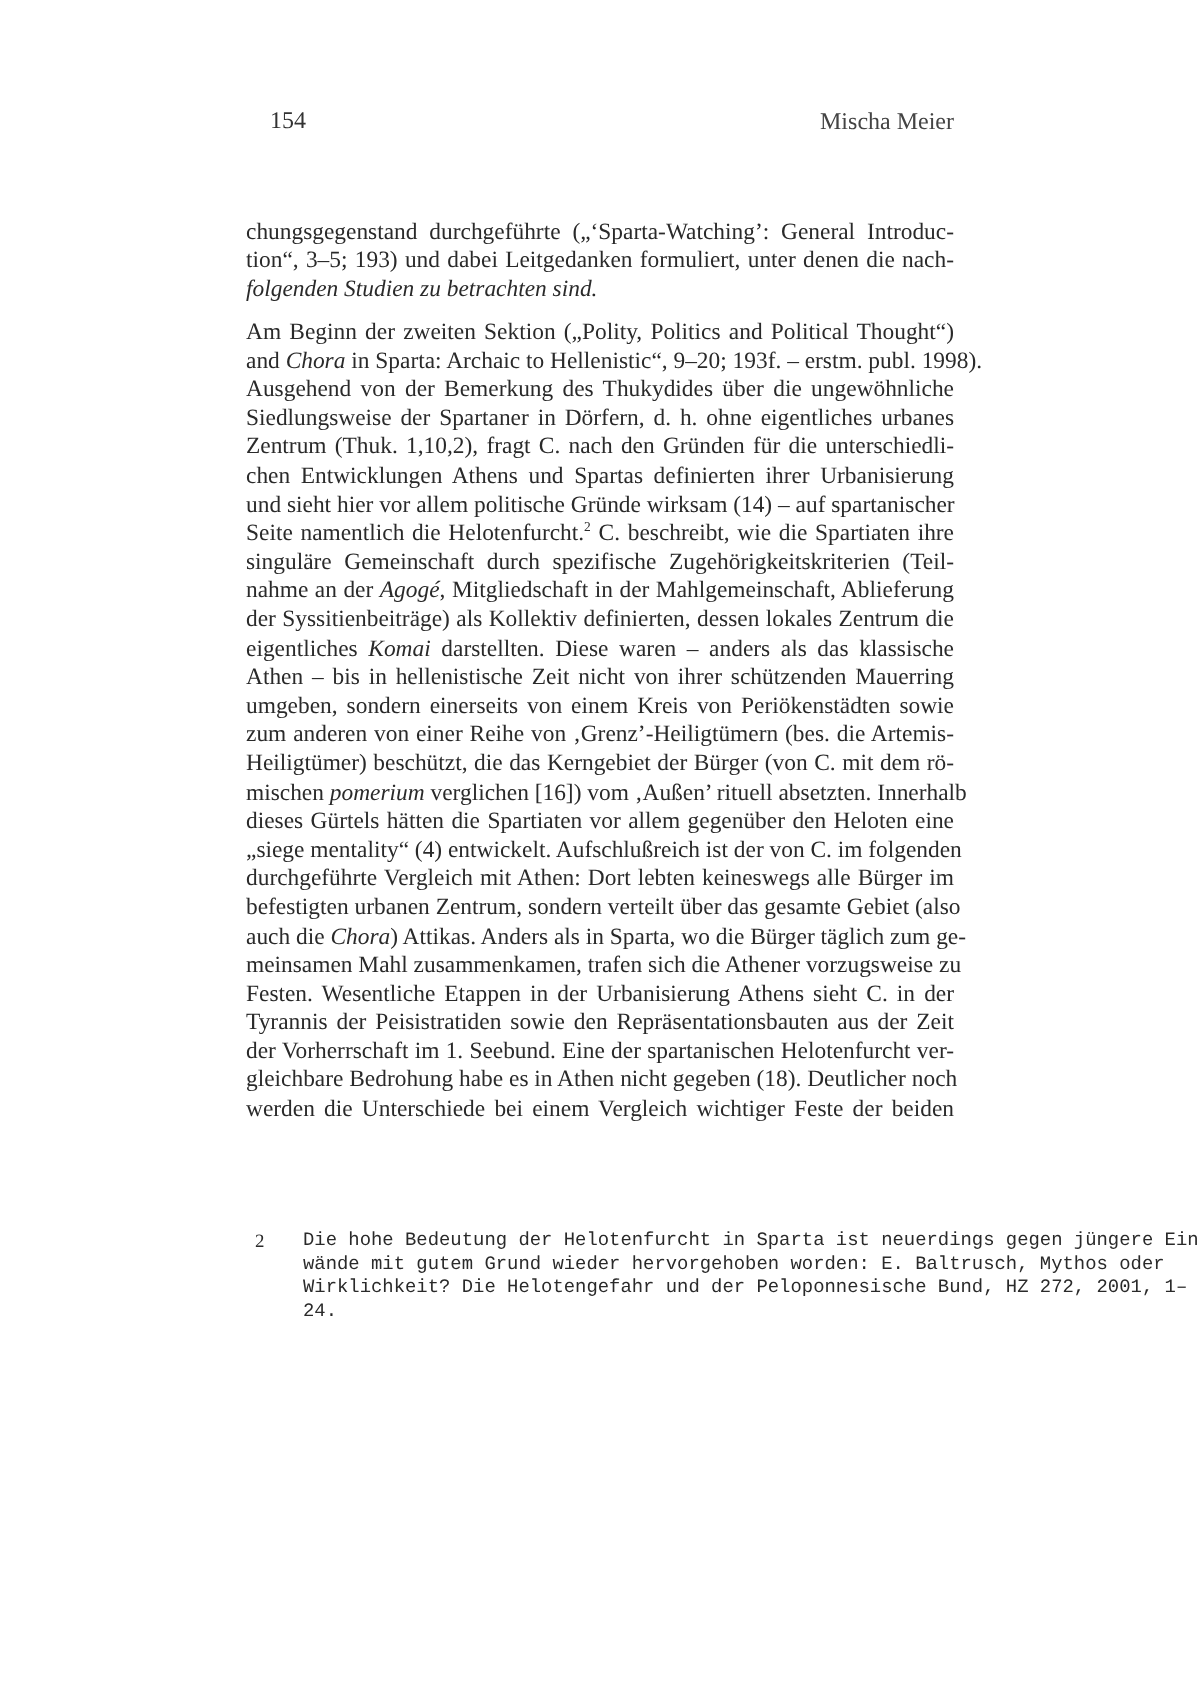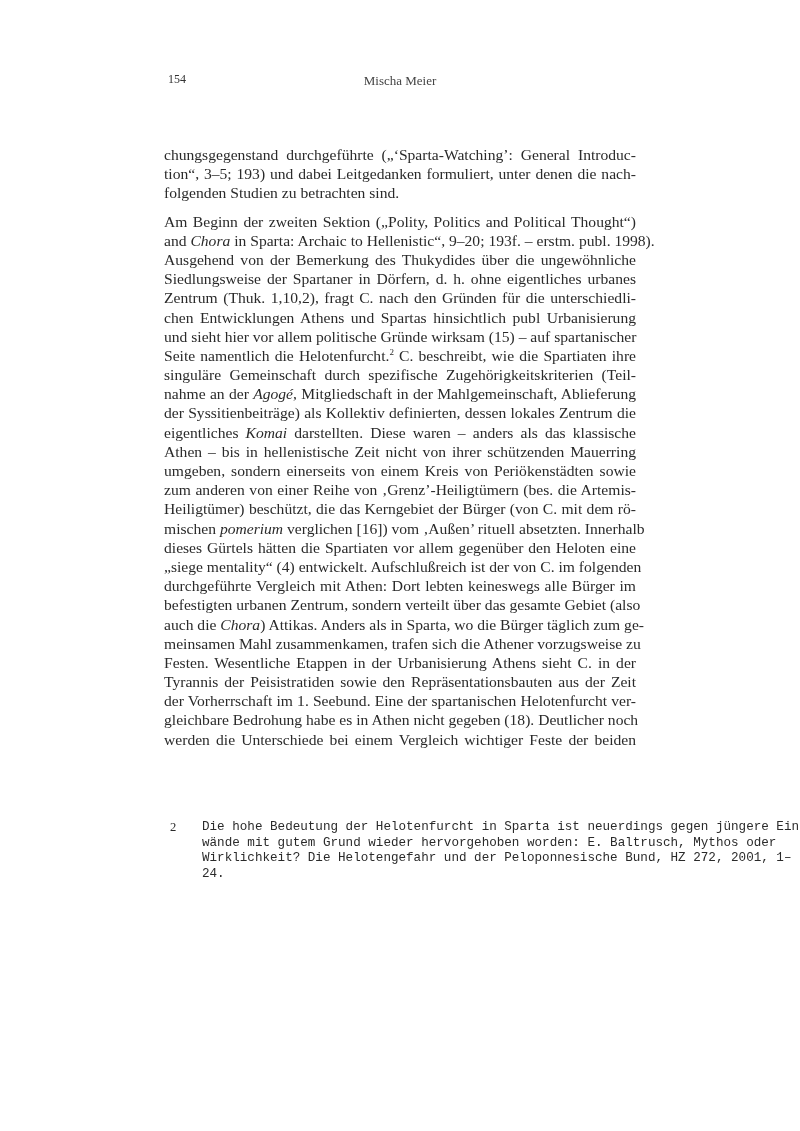--- a/index.html
+++ b/index.html
@@ -1,23 +1,23 @@
 <!DOCTYPE html>
 <html><head>
 <meta charset="utf-8">
 <style>
   html, body { margin: 0; padding: 0; background: #ffffff; }
   body { width: 800px; height: 1131px; position: relative; overflow: hidden;
          font-family: "Liberation Serif", "DejaVu Serif", serif; color: #2a2a2a; }
   .header { position: absolute; top: 72px; left: 164px; width: 472px; height: 20px; }
-  .page-num { position: absolute; left: 4px; top: 0; font-size: 12px; color: #333; }
-  .running-head { position: absolute; left: 0; width: 472px; top: 1px; text-align: center; font-size: 13px; color: #444; }
+  .page-num { position: absolute; left: 16px; top: 0; font-size: 16px; color: #333; }
+  .running-head { position: absolute; left: 0; width: 472px; top: 1px; text-align: right; font-size: 16px; color: #444; }
   .body-text { position: absolute; left: 164px; top: 145px; width: 472px; font-size: 15.6px; line-height: 19.2px; }
   .line { display: block; white-space: nowrap; text-align: justify; text-align-last: justify; height: 19.2px; overflow: visible; }
-  .line.last { text-align-last: left; }
+  .line.last { text-align-last: left; font-style: italic; }
   .para-gap { height: 9px; }
   sup { font-size: 9px; line-height: 0; vertical-align: 6px; }
   .footnote { position: absolute; left: 164px; top: 820px; width: 472px; font-size: 12.6px; line-height: 15.6px; }
   .fn-num { position: absolute; left: 6px; top: 0; }
   .fn-text { position: absolute; left: 38px; top: 0; width: 434px; }
   .fn-line { display: block; white-space: nowrap; text-align: justify; text-align-last: justify; height: 15.6px; font-family: Liberation Mono, monospace; }
   .fn-line.last { text-align-last: left; }
 </style>
 </head>
 <body>
@@ -33,22 +33,22 @@
       <span class="line"><span>tion“, 3–5; 193) und dabei Leitgedanken formuliert, unter denen die nach-</span></span>
       <span class="line last"><span>folgenden Studien zu betrachten sind.</span></span>
     </div>
     <div class="para-gap"></div>
     <div>
       <span class="line"><span>Am Beginn der zweiten Sektion („Polity, Politics and Political Thought“)</span></span>
       <span class="line"><span>and </span><i>Chora</i><span> in Sparta: Archaic to Hellenistic“, 9–20; 193f. – erstm. publ. 1998).</span></span>
       <span class="line"><span>Ausgehend von der Bemerkung des Thukydides über die ungewöhnliche</span></span>
       <span class="line"><span>Siedlungsweise der Spartaner in Dörfern, d. h. ohne eigentliches urbanes</span></span>
       <span class="line"><span>Zentrum (Thuk. 1,10,2), fragt C. nach den Gründen für die unterschiedli-</span></span>
-      <span class="line"><span>chen Entwicklungen Athens und Spartas hinsichtlich publ Urbanisierung</span></span>
-      <span class="line"><span>und sieht hier vor allem politische Gründe wirksam (15) – auf spartanischer</span></span>
+      <span class="line"><span>chen Entwicklungen Athens und Spartas definierten ihrer Urbanisierung</span></span>
+      <span class="line"><span>und sieht hier vor allem politische Gründe wirksam (14) – auf spartanischer</span></span>
       <span class="line"><span>Seite namentlich die Helotenfurcht.</span><sup>2</sup><span> C. beschreibt, wie die Spartiaten ihre</span></span>
       <span class="line"><span>singuläre Gemeinschaft durch spezifische Zugehörigkeitskriterien (Teil-</span></span>
       <span class="line"><span>nahme an der </span><i>Agogé</i><span>, Mitgliedschaft in der Mahlgemeinschaft, Ablieferung</span></span>
       <span class="line"><span>der Syssitienbeiträge) als Kollektiv definierten, dessen lokales Zentrum die</span></span>
       <span class="line"><span>eigentliches </span><i>Komai</i><span> darstellten. Diese waren – anders als das klassische</span></span>
       <span class="line"><span>Athen – bis in hellenistische Zeit nicht von ihrer schützenden Mauerring</span></span>
       <span class="line"><span>umgeben, sondern einerseits von einem Kreis von Periökenstädten sowie</span></span>
       <span class="line"><span>zum anderen von einer Reihe von ‚Grenz’-Heiligtümern (bes. die Artemis-</span></span>
       <span class="line"><span>Heiligtümer) beschützt, die das Kerngebiet der Bürger (von C. mit dem rö-</span></span>
       <span class="line"><span>mischen </span><i>pomerium</i><span> verglichen [16]) vom ‚Außen’ rituell absetzten. Innerhalb</span></span>

